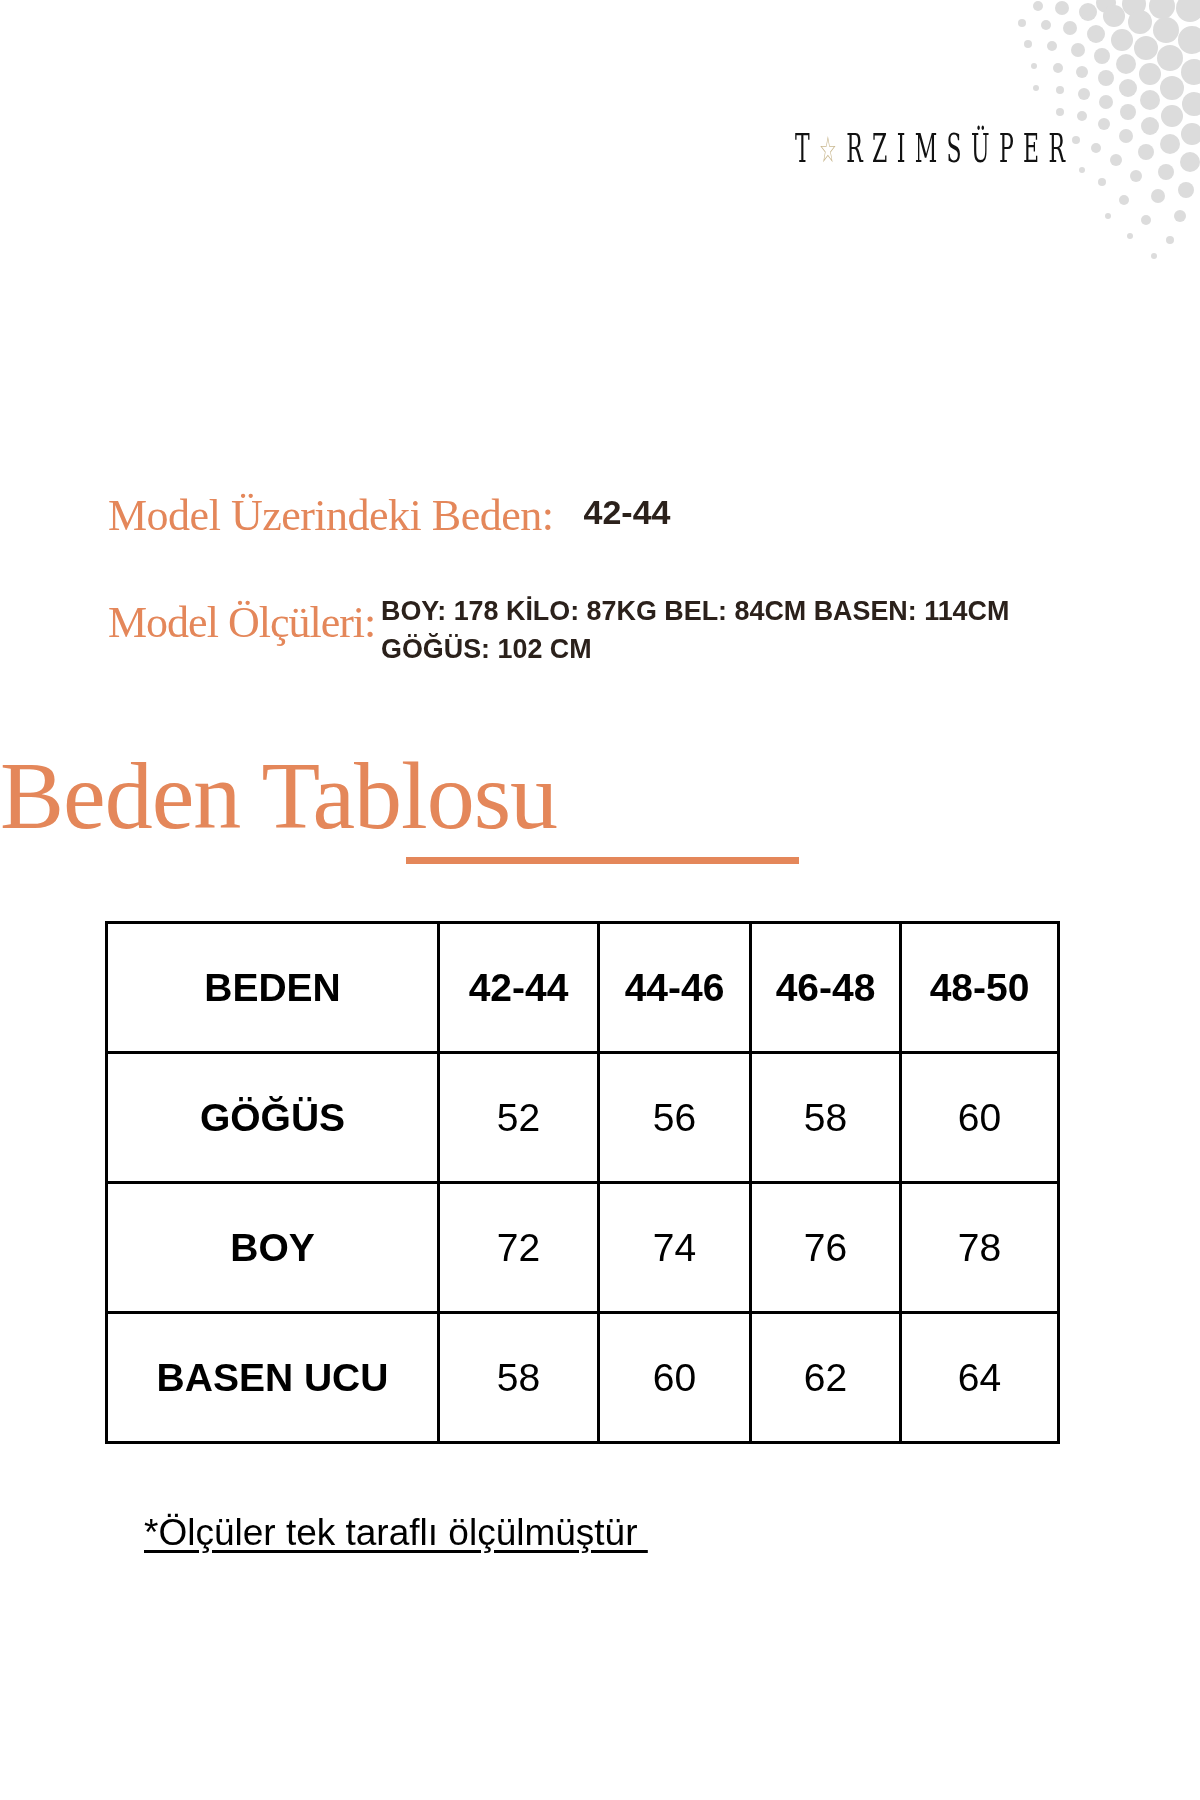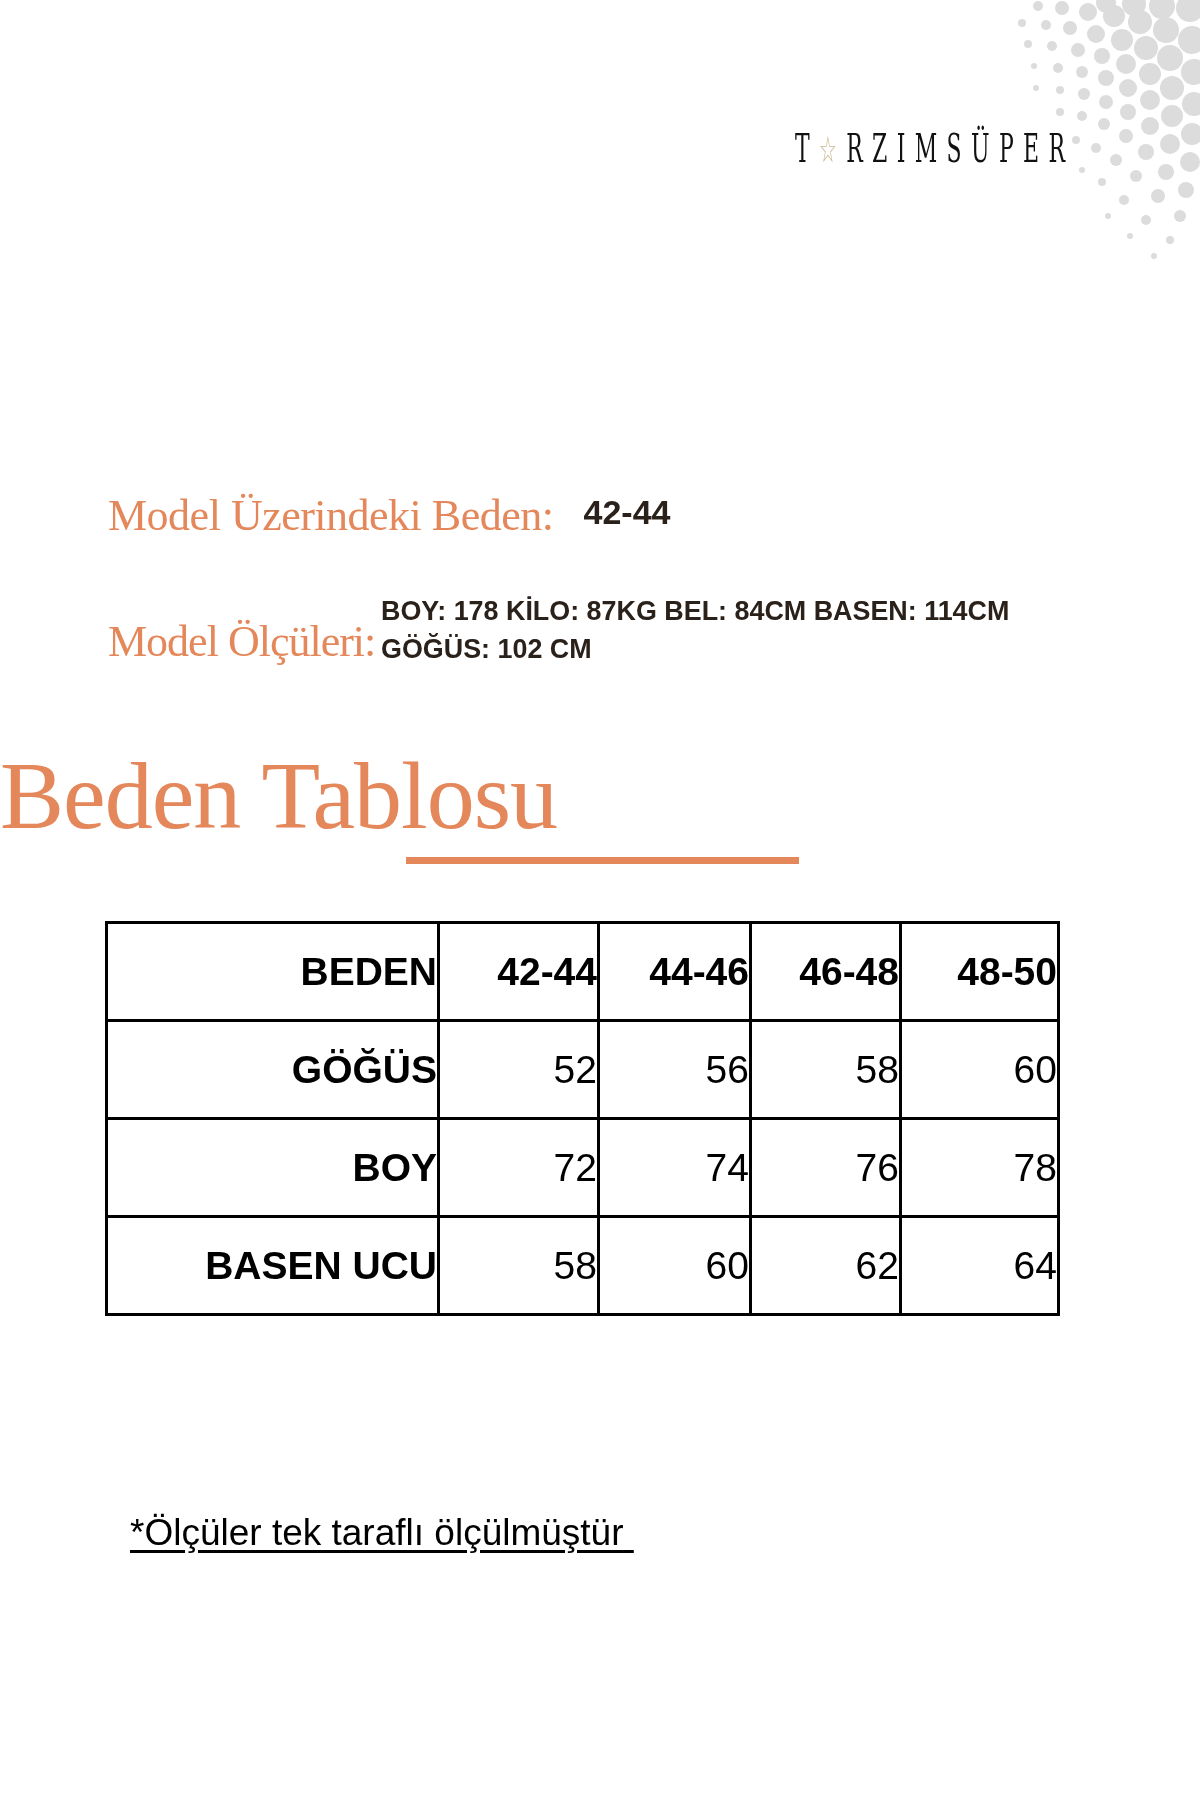--- a/index.html
+++ b/index.html
@@ -68,21 +68,21 @@
       color: #2b211b;
       position: relative;
       top: -6px;
     }
 
     .model-measures {
       position: absolute;
       top: 578px;
       left: 108px;
       display: flex;
-      align-items: flex-end;
+      align-items: center;
       white-space: nowrap;
     }
     .model-measures .label {
       font-size: 44px;
       letter-spacing: -1px;
       line-height: 52px;
     }
     .model-measures .values {
       margin-left: 6px;
       margin-top: 14px;
@@ -119,41 +119,41 @@
       position: absolute;
       top: 921px;
       left: 105px;
       width: 952px;
       border-collapse: collapse;
       table-layout: fixed;
     }
     table.size-table td {
       border: 3px solid #000;
       height: 95px;
-      text-align: right;
+      text-align: center;
       vertical-align: middle;
       font-size: 39px;
-      padding: 0;
+      padding: 16px;
     }
     table.size-table td.head {
       font-weight: bold;
     }
     table.size-table td.rowlabel {
       font-weight: bold;
     }
     col.c0 { width: 332px; }
     col.c1 { width: 160px; }
     col.c2 { width: 152px; }
     col.c3 { width: 150px; }
     col.c4 { width: 158px; }
 
     .note {
       position: absolute;
       top: 1512px;
-      left: 130px;
+      left: 144px;
       font-size: 37px;
       text-decoration: underline;
       text-decoration-thickness: 3px;
       text-underline-offset: 5px;
       white-space: pre;
     }
   </style>
 </head>
 <body>
 

